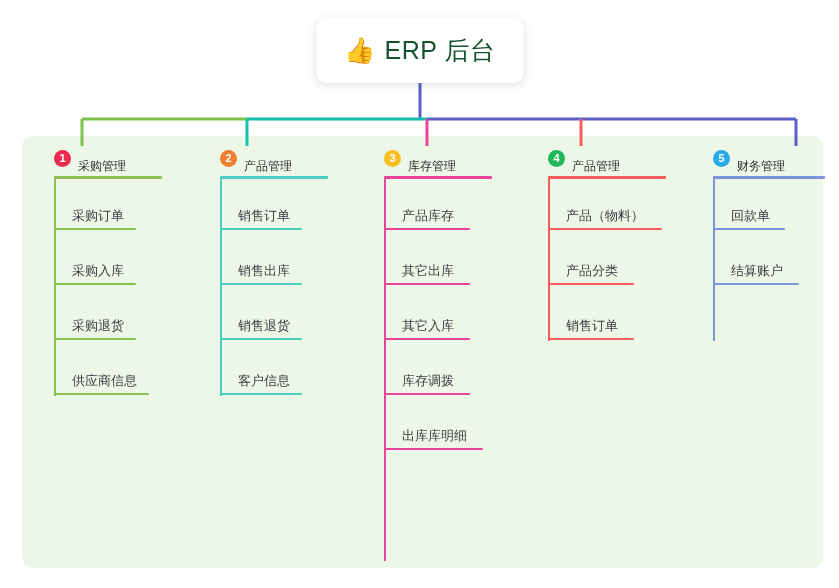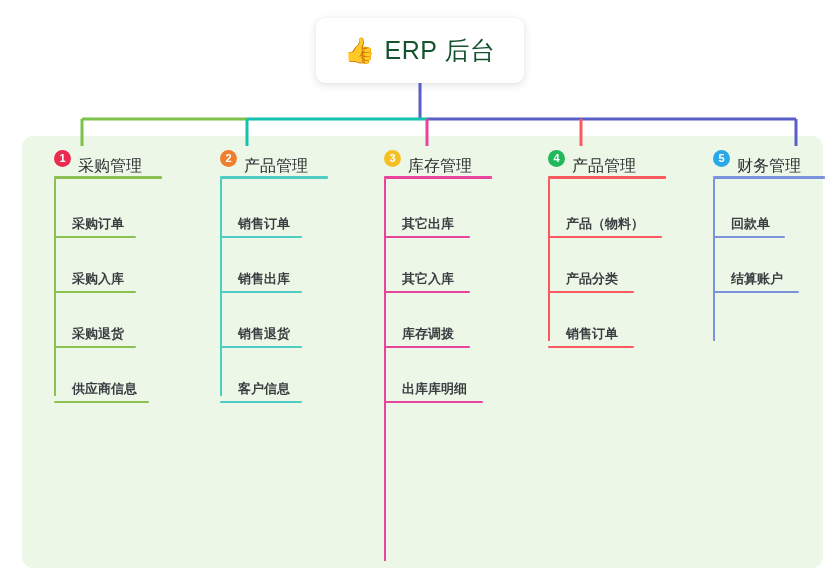--- a/index.html
+++ b/index.html
@@ -95,36 +95,35 @@
     color: #ffffff;
     font-size: 11px;
     line-height: 17px;
     text-align: center;
     font-weight: bold;
     flex: 0 0 auto;
     font-family: "Liberation Sans", sans-serif;
   }
 
   .col-title {
-    font-size: 16px;
+    font-size: 12px;
     color: #2b2e31;
     white-space: nowrap;
     margin-top: 16px;
   }
 
   .col-rule {
     height: 3px;
     margin-top: 6px;
     border-radius: 1px;
   }
 
   .col-body {
     position: relative;
-    padding-top: 8px;
-    font-weight: bold;
+    padding-top: 0;
   }
 
   .spine {
     position: absolute;
     left: 16px;
     top: 0;
     width: 2px;
   }
 
   .item {
@@ -228,20 +227,24 @@
       </div>
       <div class="column" style="left: 368px;">
         <div class="col-head">
           <span class="badge" style="background: rgb(246, 192, 35);">3</span>
           <span class="col-title">库存管理</span>
         </div>
         <div class="col-rule" style="width: 108px; background: rgb(232, 68, 155); margin-left: 16px;"></div>
         <div class="col-body">
           <div class="spine" style="background: rgb(232, 68, 155); height: 382px;"></div>
           <div class="item">
+            <span class="item-label">产品库存</span>
+            <div class="item-rule" style="width: 86px; background: rgb(232, 68, 155);"></div>
+          </div>
+          <div class="item">
             <span class="item-label">其它出库</span>
             <div class="item-rule" style="width: 86px; background: rgb(232, 68, 155);"></div>
           </div>
           <div class="item">
             <span class="item-label">其它入库</span>
             <div class="item-rule" style="width: 86px; background: rgb(232, 68, 155);"></div>
           </div>
           <div class="item">
             <span class="item-label">库存调拨</span>
             <div class="item-rule" style="width: 86px; background: rgb(232, 68, 155);"></div>

